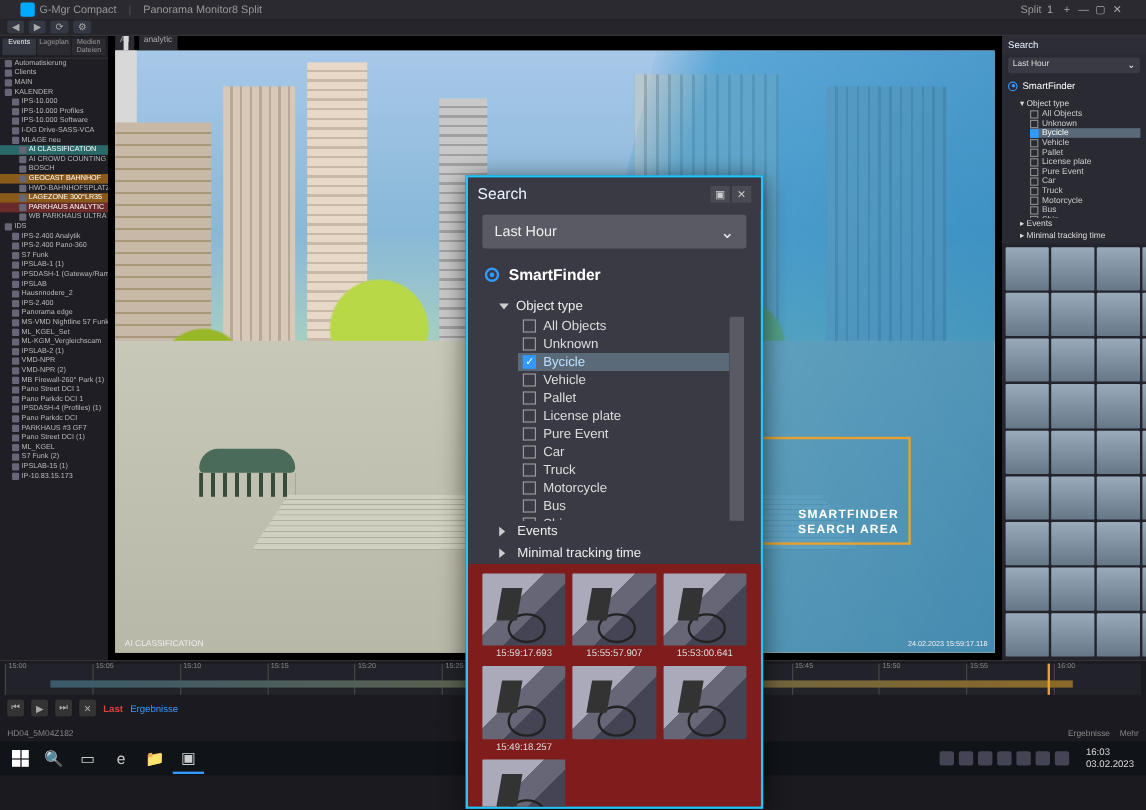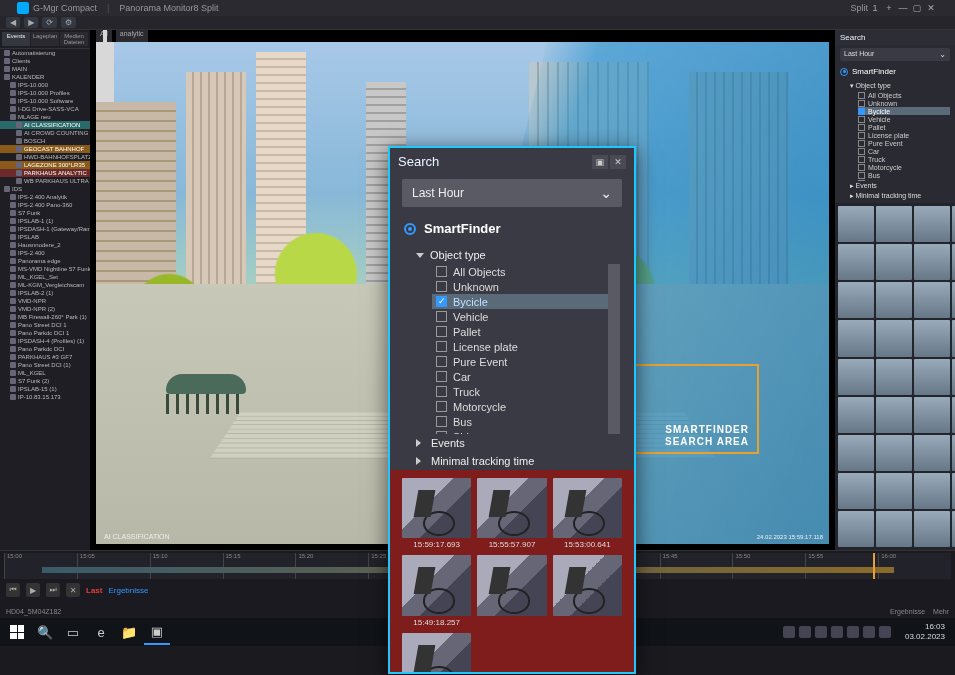--- a/index.html
+++ b/index.html
@@ -95,21 +95,21 @@
   
   .taskbar { height:28px; background:#101318; display:flex; align-items:center; padding:0 4px; gap:2px; }
   .taskbar .start { width:26px; height:26px; display:flex; align-items:center; justify-content:center; cursor:pointer; }
   .winlogo { width:14px; height:14px; display:grid; grid-template:1fr 1fr/1fr 1fr; gap:1px; }
   .winlogo span { background:#fff; }
   .taskbar .tbicon { width:26px; height:26px; display:flex; align-items:center; justify-content:center; color:#ccc; cursor:pointer; font-size:13px; }
   .taskbar .tbicon.active { border-bottom:2px solid #39f; }
   .taskbar .spacer { flex:1; }
   .tray { display:flex; align-items:center; gap:4px; margin-right:6px; }
   .tray .ti { width:12px; height:12px; background:#445; border-radius:2px; }
-  .clock { text-align:right; font-size:8px; color:#ddd; line-height:10px; padding:0 6px; }
+  .clock { font-size:8px; color:#ddd; line-height:10px; padding:0 6px; }
 
   
   .popup { position:absolute; left:388px; top:146px; width:248px; height:528px; background:#3a3a44; border:2px solid #1ec8ff; box-shadow:0 4px 20px rgba(0,0,0,0.6); display:flex; flex-direction:column; font-size:11px; }
   .popup-hdr { display:flex; align-items:center; padding:6px 8px; background:#3a3a44; }
   .popup-hdr .ttl { font-size:13px; color:#e8f4ff; flex:1; }
   .popup-hdr .wbtn { width:16px; height:14px; margin-left:2px; background:#4a4a54; color:#ccc; text-align:center; font-size:9px; line-height:14px; cursor:pointer; }
   .popup-select { margin:4px 12px 8px; padding:6px 10px; background:#5a5a64; color:#eee; display:flex; justify-content:space-between; align-items:center; cursor:pointer; border-radius:2px; font-size:12px; }
   .popup-select .chev { font-size:14px; }
   .popup-radio { margin:6px 14px; display:flex; align-items:center; gap:8px; }
   .popup-radio .rdot { width:12px; height:12px; border:2px solid #39f; border-radius:50%; position:relative; }

